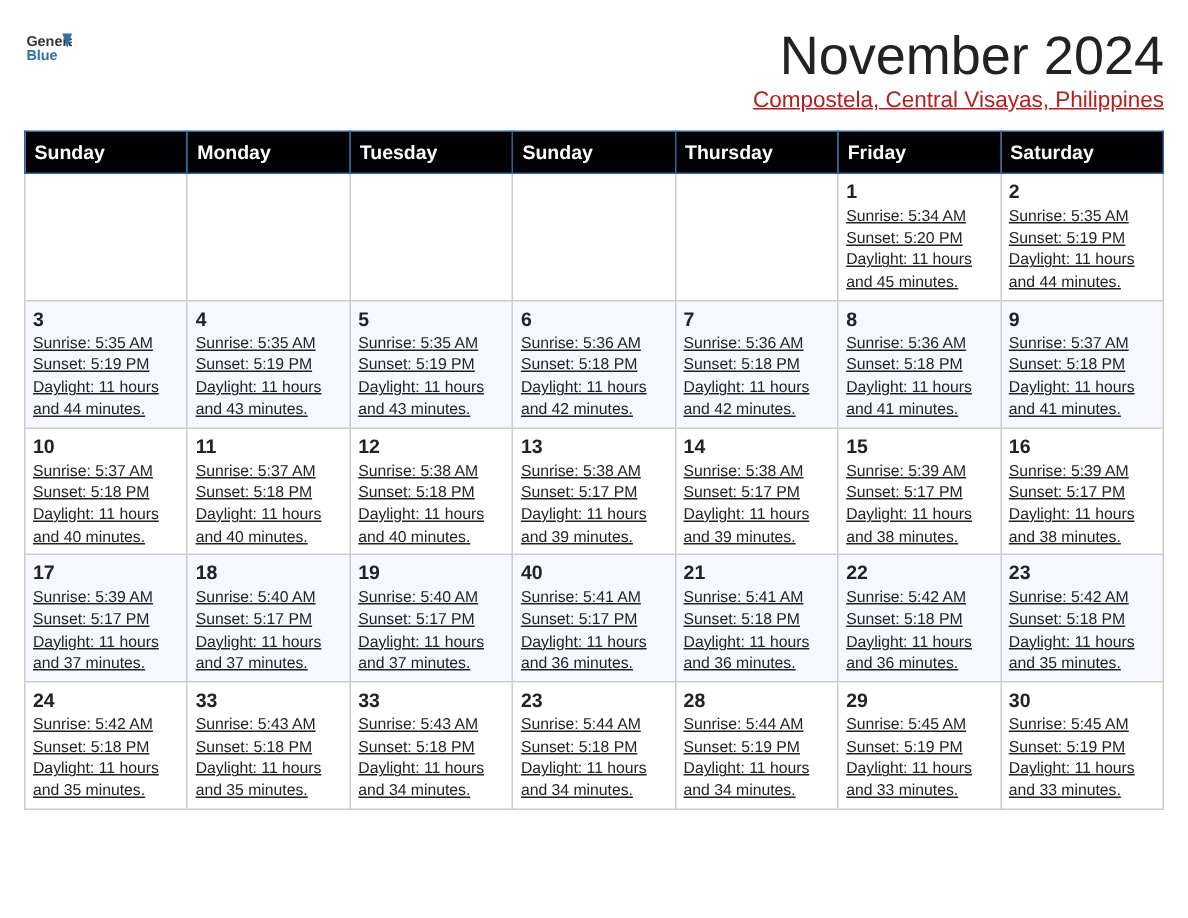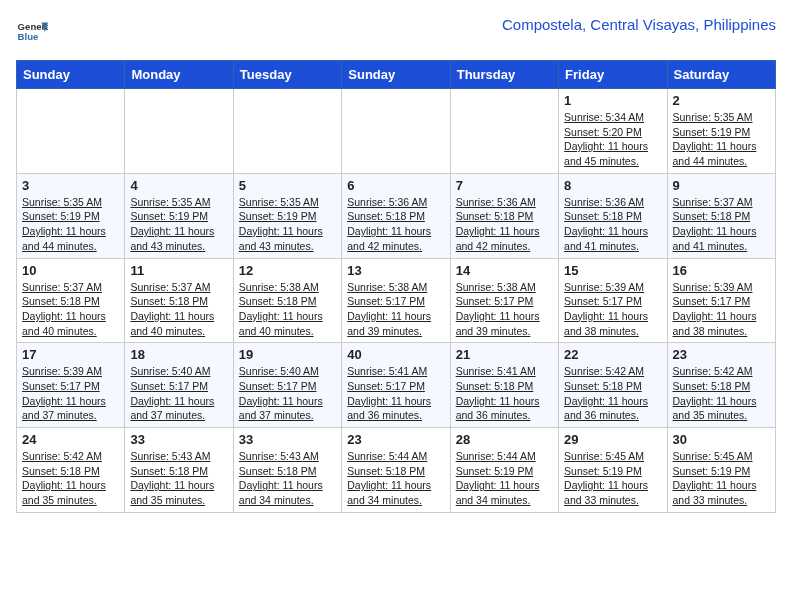--- a/index.html
+++ b/index.html
@@ -28,29 +28,30 @@
     .title-block {
       text-align: right;
     }
     .month-title {
       font-size: 36px;
       font-weight: 300;
       color: #222;
     }
     .location {
       font-size: 15px;
-      color: #1d4ed8;
+      color: #b91c1c;
+      text-decoration: underline;
     }
     .calendar {
       width: 100%;
       border-collapse: collapse;
       border: 1px solid #ccc;
     }
     .calendar th {
-      background-color: #1d4ed8;
+      background-color: #000000;
       color: #fff;
       font-size: 13px;
       font-weight: bold;
       padding: 6px 6px;
       border: 1px solid #2a65a8;
       text-align: left;
     }
     .calendar td {
       vertical-align: top;
       border: 1px solid #ccc;
@@ -85,20 +86,21 @@
 
 <div class="header">
   <div class="logo">
     <svg class="logo-icon" viewBox="0 0 40 40">
       <text x="2" y="18" font-size="12" font-weight="bold" fill="#333">General</text>
       <text x="2" y="30" font-size="12" font-weight="bold" fill="#2c6fad">Blue</text>
       <polygon points="32,8 40,8 36,20" fill="#2c6fad"></polygon>
     </svg>
   </div>
   <div class="title-block">
+    <div class="month-title">November 2024</div>
     <div class="location">Compostela, Central Visayas, Philippines</div>
   </div>
 </div>
 
 <table class="calendar">
   <thead>
     <tr>
     <th>Sunday</th>
         <th>Monday</th>
         <th>Tuesday</th>

